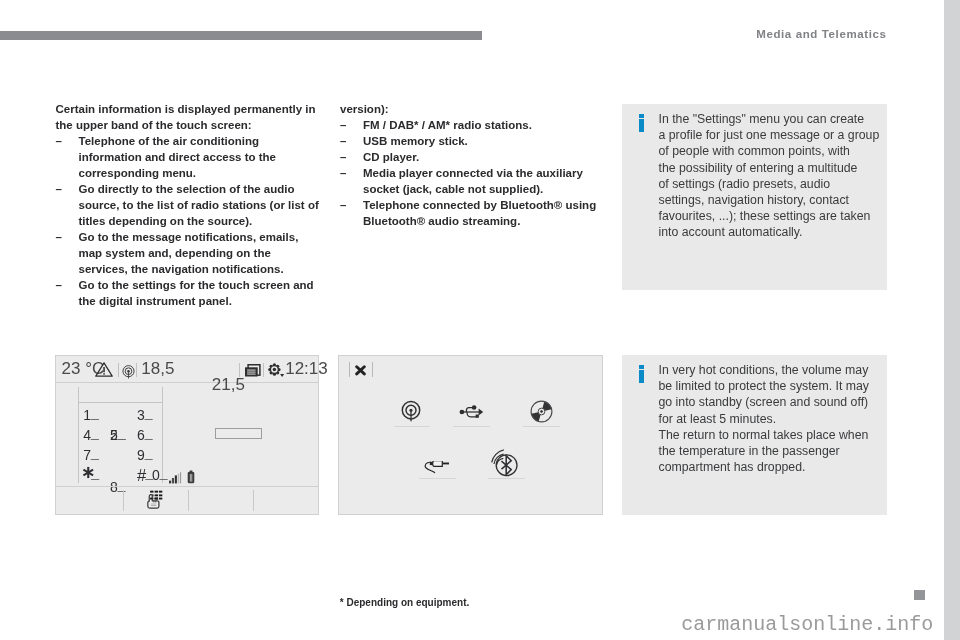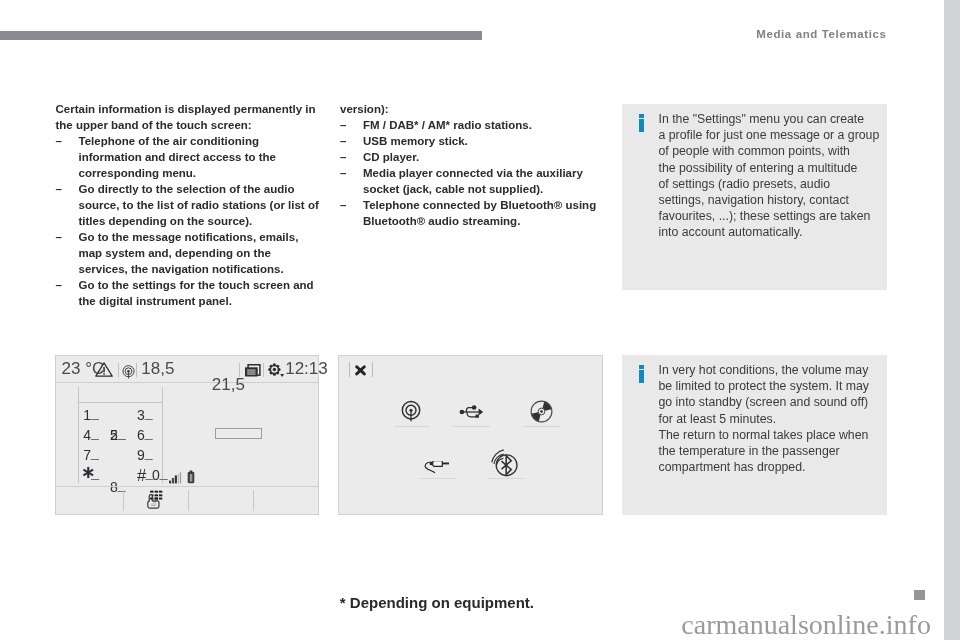--- a/index.html
+++ b/index.html
@@ -58,24 +58,24 @@
   .tb-line{position:absolute;left:0;top:130px;width:262px;height:1px;background:#cfcfcf;}
   .tb-sep{position:absolute;top:134px;width:1px;height:21px;background:#c8c8c8;}
 
   
   .s2-sep{position:absolute;top:6.3px;width:1px;height:14.7px;background:#b9b9b9;}
   .src{position:absolute;width:36.6px;height:36px;}
   .src svg{position:absolute;}
   .src .uline{position:absolute;left:0;bottom:0;width:36.6px;height:1.6px;background:#d6d6d6;}
 
   
-  #foot{position:absolute;left:339.8px;top:596.2px;font-size:15px;line-height:13px;font-weight:bold;color:#2b2b2e;}
+  #foot{position:absolute;left:339.8px;top:596.2px;font-size:10px;line-height:13px;font-weight:bold;color:#2b2b2e;}
   #pgsq{position:absolute;left:914px;top:590px;width:11px;height:10px;background:#939598;}
   #wm{position:absolute;left:681.3px;top:611.2px;white-space:nowrap;
-      font-size:28px;line-height:28px;color:#9a9a9a;font-family:Liberation Serif, serif;}
+      font-size:20px;line-height:28px;color:#9a9a9a;font-family:Liberation Mono, monospace;}
 </style>
 </head>
 <body>
 
 <div id="page">
   <div id="headbar"></div>
   <div id="headtitle">Media and Telematics</div>
 
   <div class="col" id="colL">
       <div class="bl">Certain information is displayed permanently in</div>

